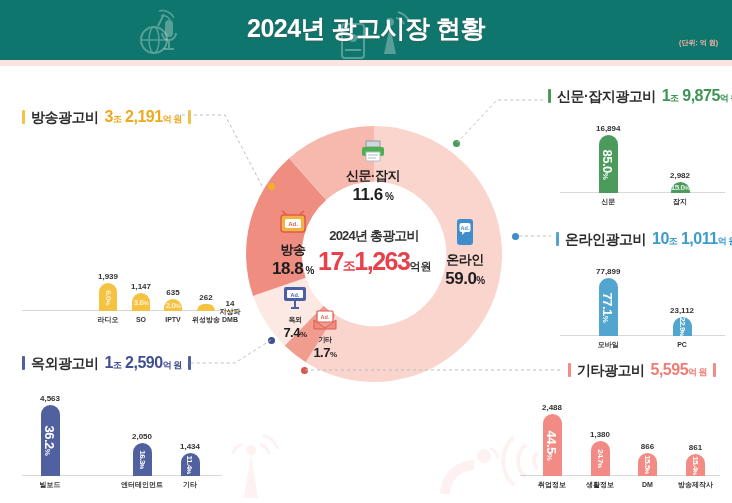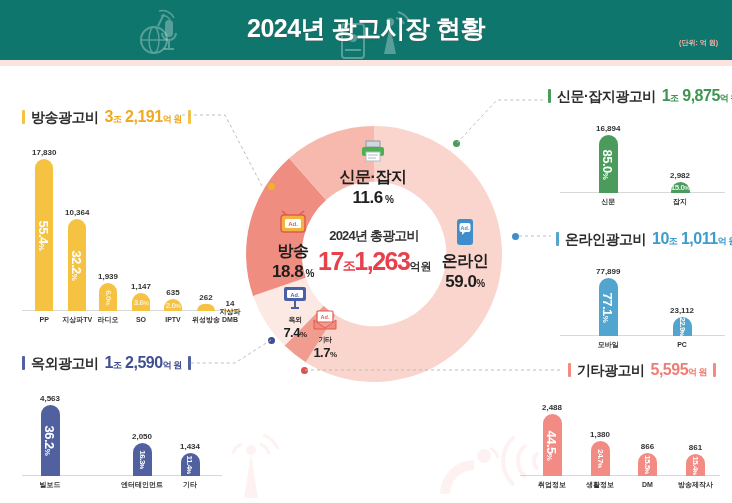--- a/index.html
+++ b/index.html
@@ -96,21 +96,21 @@
   .donut-wrap { position: absolute; left: 228px; top: 118px; width: 292px; height: 272px; }
   .donut-center {
     position: absolute; left: 50%; top: 50%; transform: translate(-50%,-50%);
     text-align: center; width: 170px;
   }
   .dc-top { font-size: 13px; font-weight: bold; color: #333; letter-spacing: -0.8px; }
   .dc-main { font-size: 25px; font-weight: bold; color: #e8414c; letter-spacing: -1.5px; line-height: 32px; }
   .dc-main .jo { font-size: 13px; color:#e8414c; }
   .dc-main .won { font-size: 11px; color: #333; }
   .seg-label { position: absolute; text-align: center; white-space: nowrap; }
-  .seg-name { font-size: 16px; font-weight: bold; color: #1e1e1e; letter-spacing: -0.5px;}
+  .seg-name { font-size: 13px; font-weight: bold; color: #1e1e1e; letter-spacing: -0.5px;}
   .seg-pct  { font-size: 17px; font-weight: bold; color: #1e1e1e; letter-spacing:-0.5px; }
   .seg-pct .p { font-size: 10px; }
   .seg-label.small .seg-name { font-size: 7px; }
   .seg-label.small .seg-pct { font-size: 13px; }
   .seg-label.small .seg-pct .p { font-size: 8px; }
   .seg-icon { margin: 0 auto 1px auto; }
 
   .dot { position: absolute; width: 7px; height: 7px; border-radius: 50%; }
 </style>
 </head>
@@ -165,35 +165,21 @@
       <span class="big">3</span><span class="unitsm">조</span>
       <span class="big">2,191</span><span class="unitsm">억 원</span>
     </span>
     <span class="tick" style="background:#f5c242"></span>
   </div>
 
   <div class="chart" style="left:22px; top:135px; width:210px; height:190px;">
     <div class="bars">
       <div class="axis"></div>
 
-      <div class="bar-col" style="left:10px;">
-        <div class="bar-val">17,830</div>
-        <div class="bar" style="width:18px;height:152px;background:#f5c242">
-          <span class="bar-pct"><span>55.4</span><span class="p">%</span></span>
-        </div>
-        <div class="bar-label">PP</div>
-      </div>
-
-      <div class="bar-col" style="left:43px;">
-        <div class="bar-val">10,364</div>
-        <div class="bar" style="width:18px;height:92px;background:#f5c242">
-          <span class="bar-pct"><span>32.2</span><span class="p">%</span></span>
-        </div>
-        <div class="bar-label">지상파TV</div>
-      </div>
+
 
       <div class="bar-col" style="left:76px;">
         <div class="bar-val">1,939</div>
         <div class="bar" style="width:18px;height:28px;background:#f5c242">
           <span class="bar-pct sm" style="opacity:.75"><span>6.0</span><span class="p">%</span></span>
         </div>
         <div class="bar-label">라디오</div>
       </div>
 
       <div class="bar-col" style="left:109px;">

